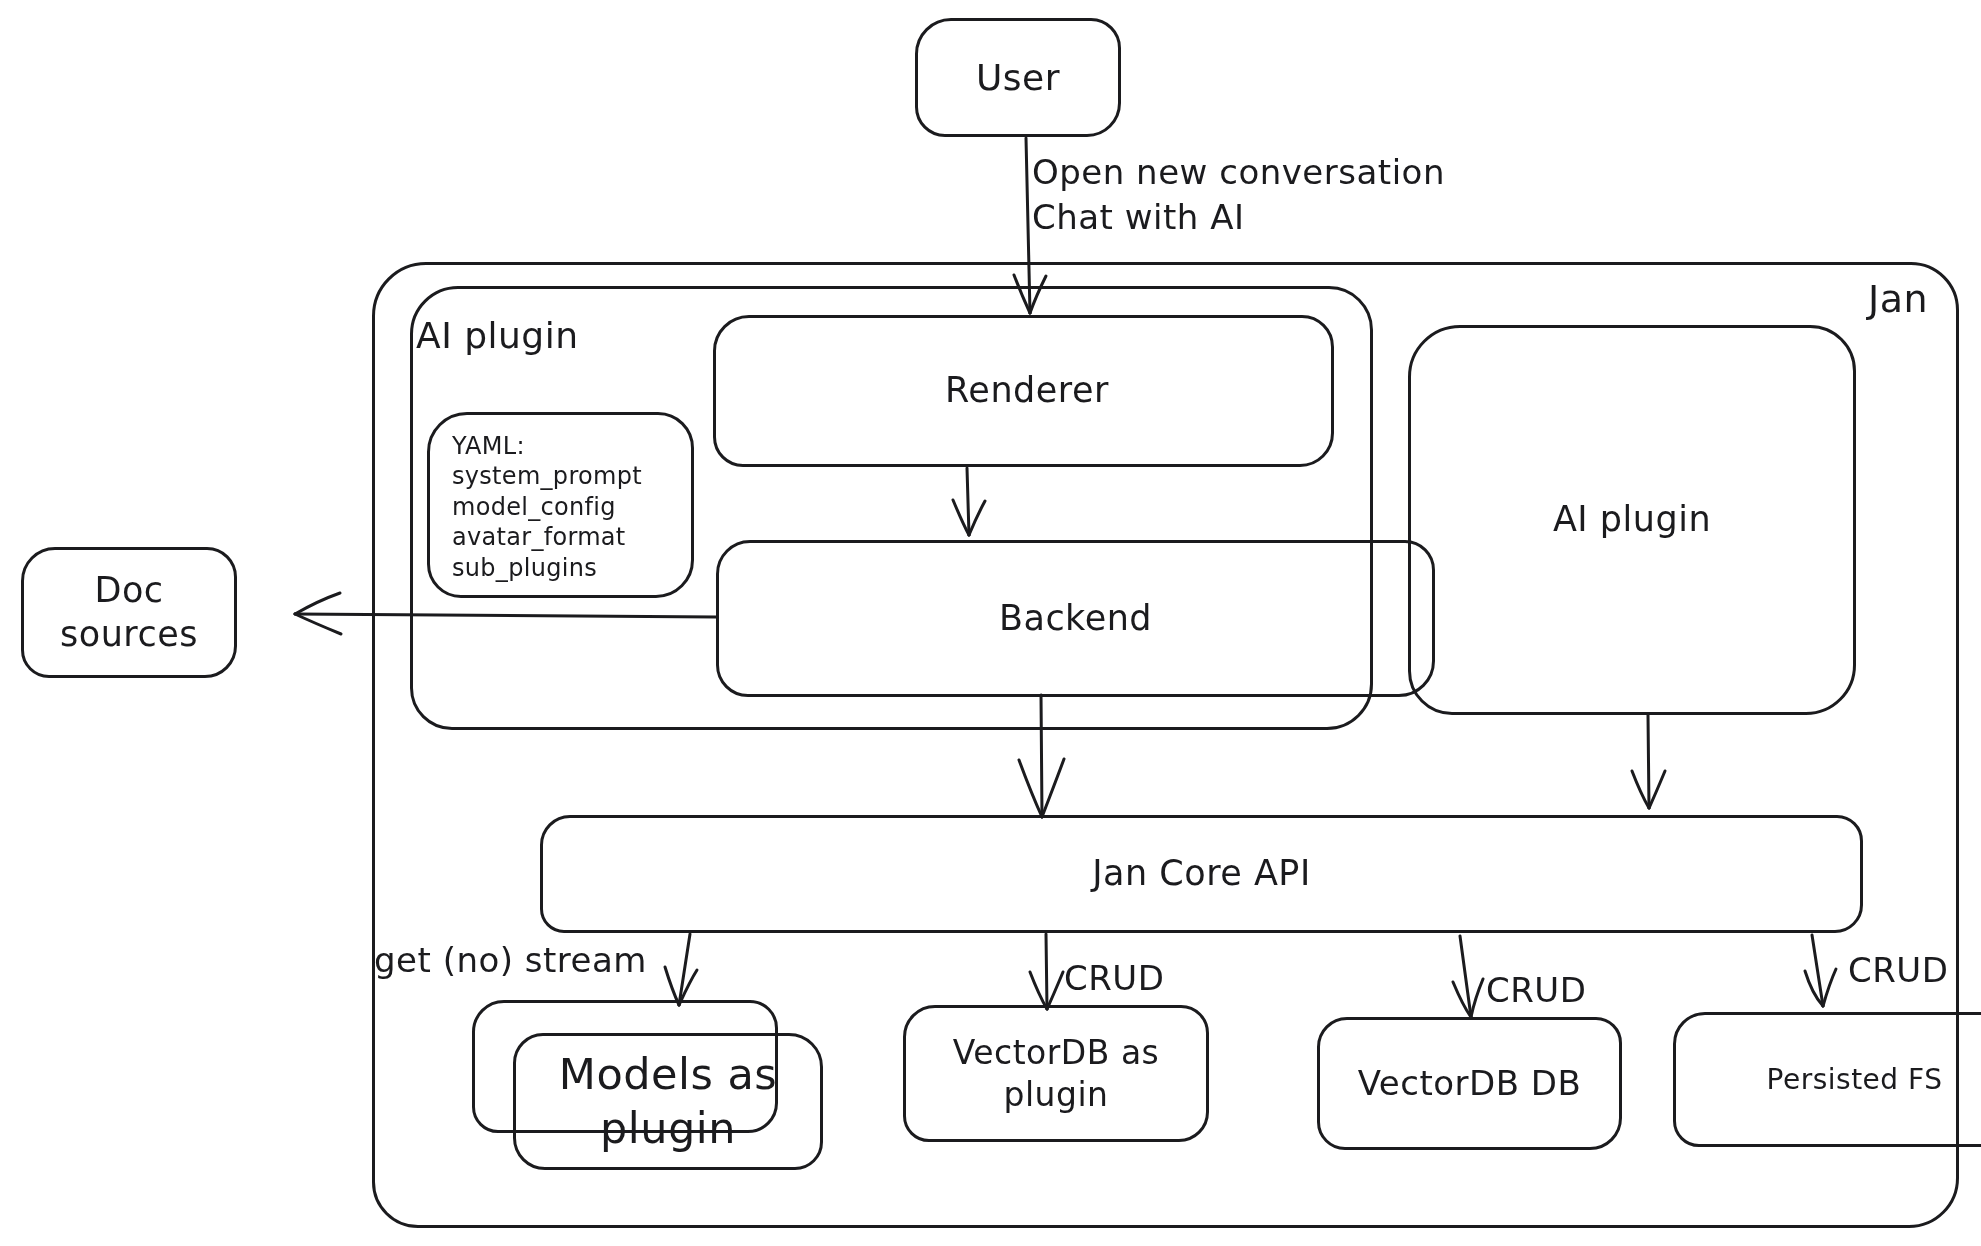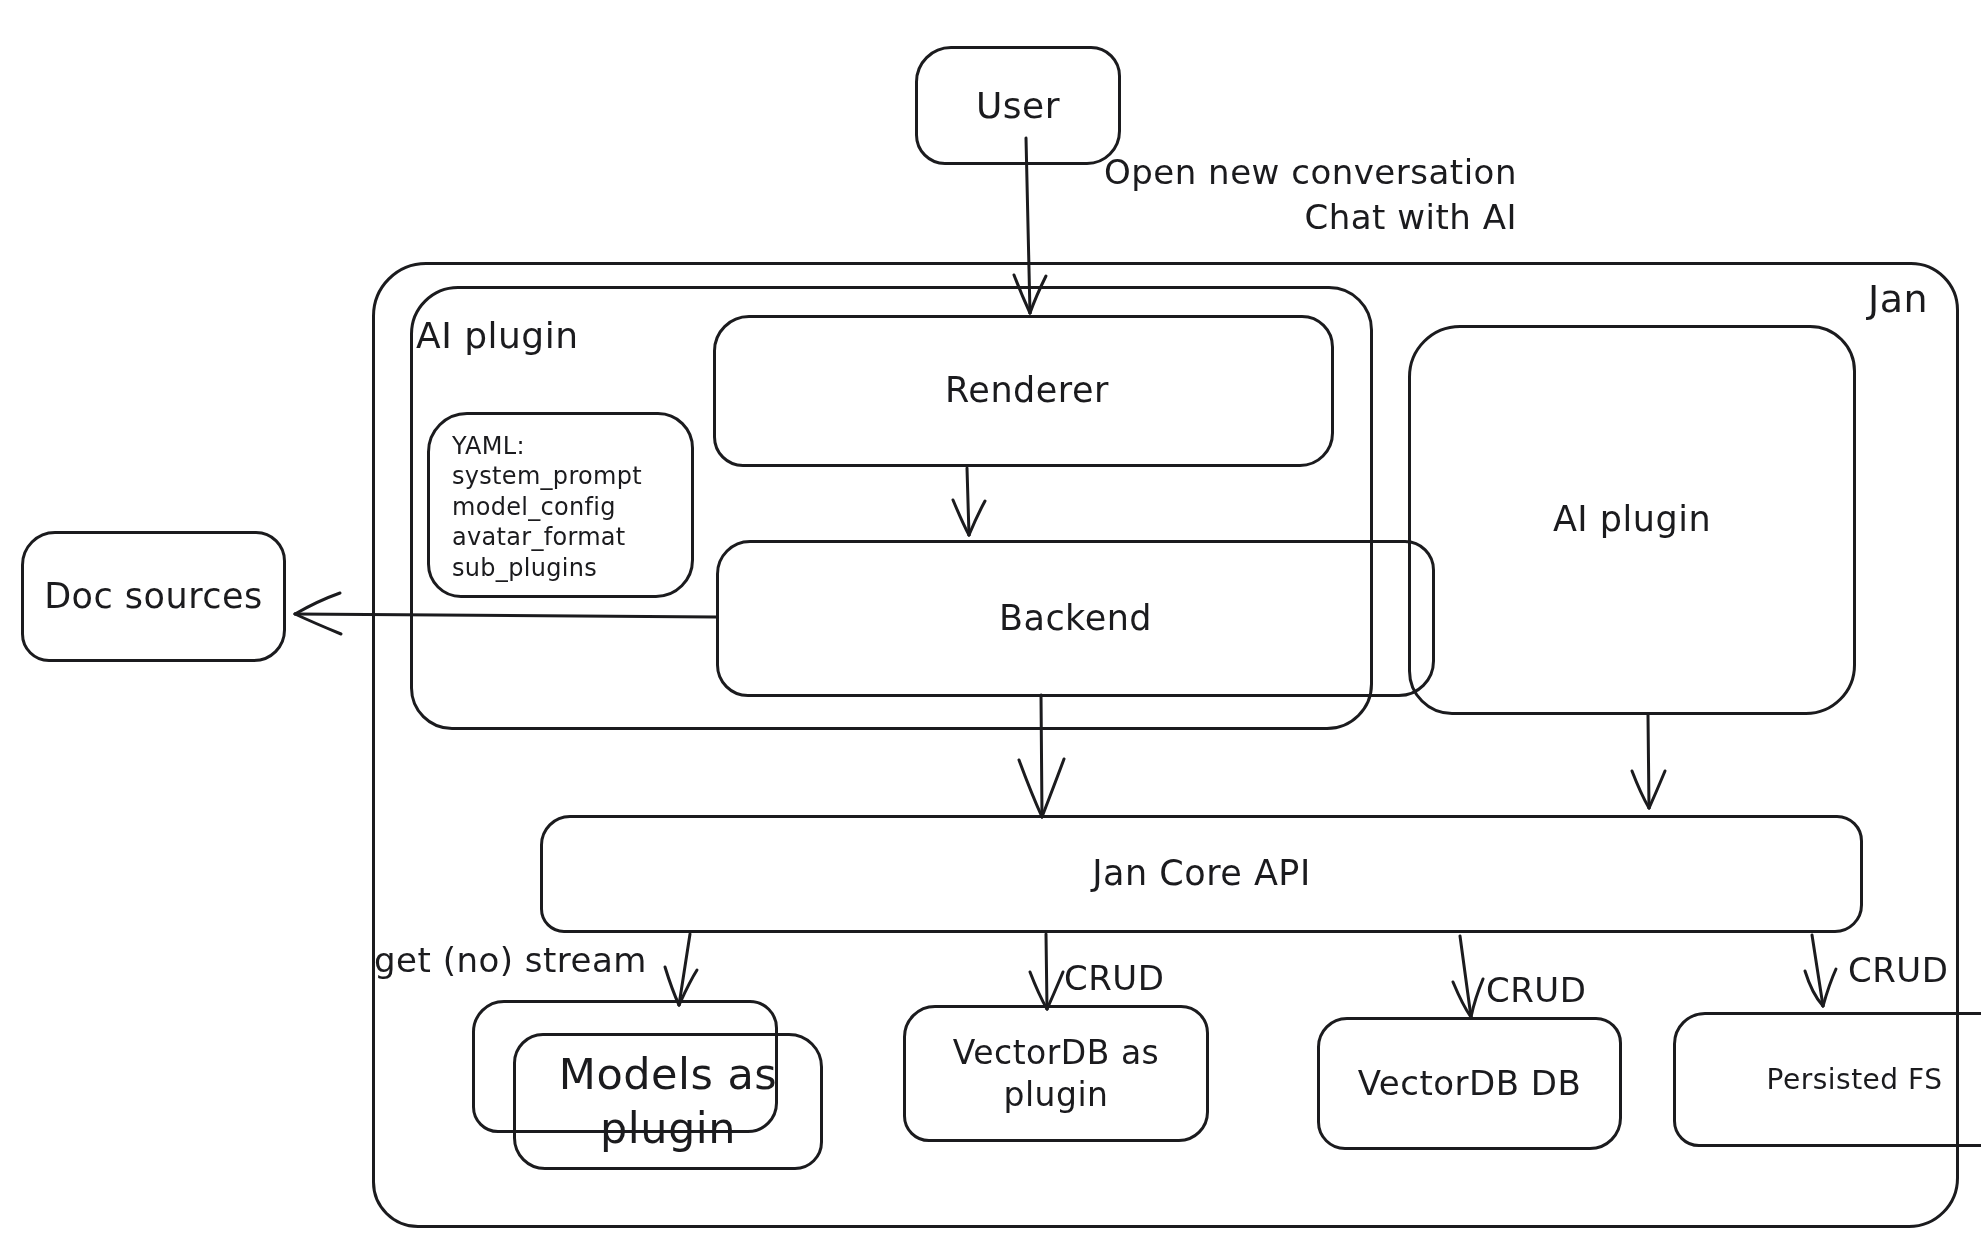--- a/index.html
+++ b/index.html
@@ -71,50 +71,50 @@
 <body>
 
 <div class="canvas">
 
   <div class="node container-box" style="left:372px; top:262px; width:1587px; height:966px; border-radius:54px 48px 50px 46px;"></div>
   <div class="floating-label" style="left:1868px; top:274px; font-size:38px;">Jan</div>
 
   <div class="node container-box" style="left:410px; top:286px; width:963px; height:444px; border-radius:48px 44px 46px 42px;"></div>
   <div class="floating-label" style="left:416px; top:312px; font-size:36px;">AI plugin</div>
 
-  <div class="node" style="left:915px; top:18px; width:206px; height:119px; border-radius:36px 30px 34px 30px; font-size:36px;margin-top:28px;">User</div>
+  <div class="node" style="left:915px; top:18px; width:206px; height:119px; border-radius:36px 30px 34px 30px; font-size:36px;">User</div>
 
   <div class="node" style="left:713px; top:315px; width:621px; height:152px; border-radius:36px 32px 34px 30px; font-size:35px;padding-left:7px;">Renderer</div>
 
   <div class="yaml-note" style="left:427px; top:412px; width:267px; height:186px; border-radius:40px 36px 38px 34px;">YAML:
 system_prompt
 model_config
 avatar_format
 sub_plugins</div>
 
   <div class="node" style="left:716px; top:540px; width:719px; height:157px; border-radius:34px 30px 36px 32px; font-size:35px;">Backend</div>
 
-  <div class="node" style="left:21px; top:531px; width:265px; height:131px; border-radius:34px 30px 32px 28px; font-size:35px;">Doc sources</div>
+  <div class="node" style="left:21px; top:547px; width:216px; height:131px; border-radius:34px 30px 32px 28px; font-size:35px;">Doc sources</div>
 
   <div class="node" style="left:1408px; top:325px; width:448px; height:390px; border-radius:52px 46px 50px 44px; font-size:35px;">AI plugin</div>
 
   <div class="node" style="left:540px; top:815px; width:1323px; height:118px; border-radius:30px 26px 28px 24px; font-size:35px;">Jan Core API</div>
 
   <div class="node" style="left:472px; top:1000px; width:306px; height:133px; border-radius:32px 28px 30px 26px;"></div>
   <div class="node" style="left:513px; top:1033px; width:310px; height:137px; border-radius:30px 34px 28px 32px; font-size:43px;">Models as
 plugin</div>
 
   <div class="node" style="left:903px; top:1005px; width:306px; height:137px; border-radius:32px 28px 30px 26px; font-size:33px;">VectorDB as
 plugin</div>
 
   <div class="node" style="left:1317px; top:1017px; width:305px; height:133px; border-radius:30px 26px 32px 28px; font-size:34px;">VectorDB DB</div>
 
   <div class="node" style="left:1652px; top:1012px; width:363px; height:135px; border-radius:32px 28px 30px 26px; font-size:28px;margin-left:21px;">Persisted FS</div>
 
-  <div class="floating-label" style="left:1104px; top:150px; font-size:34px;text-align:right;">Open new conversation
+  <div class="floating-label" style="left:1032px; top:150px; font-size:34px;">Open new conversation
 Chat with AI</div>
 
   <div class="floating-label" style="left:374px; top:938px; font-size:34px;">get (no) stream</div>
 
   <div class="floating-label" style="left:1064px; top:956px; font-size:34px;">CRUD</div>
 
   <div class="floating-label" style="left:1486px; top:968px; font-size:34px;">CRUD</div>
 
   <div class="floating-label" style="left:1848px; top:948px; font-size:34px;">CRUD</div>
 

